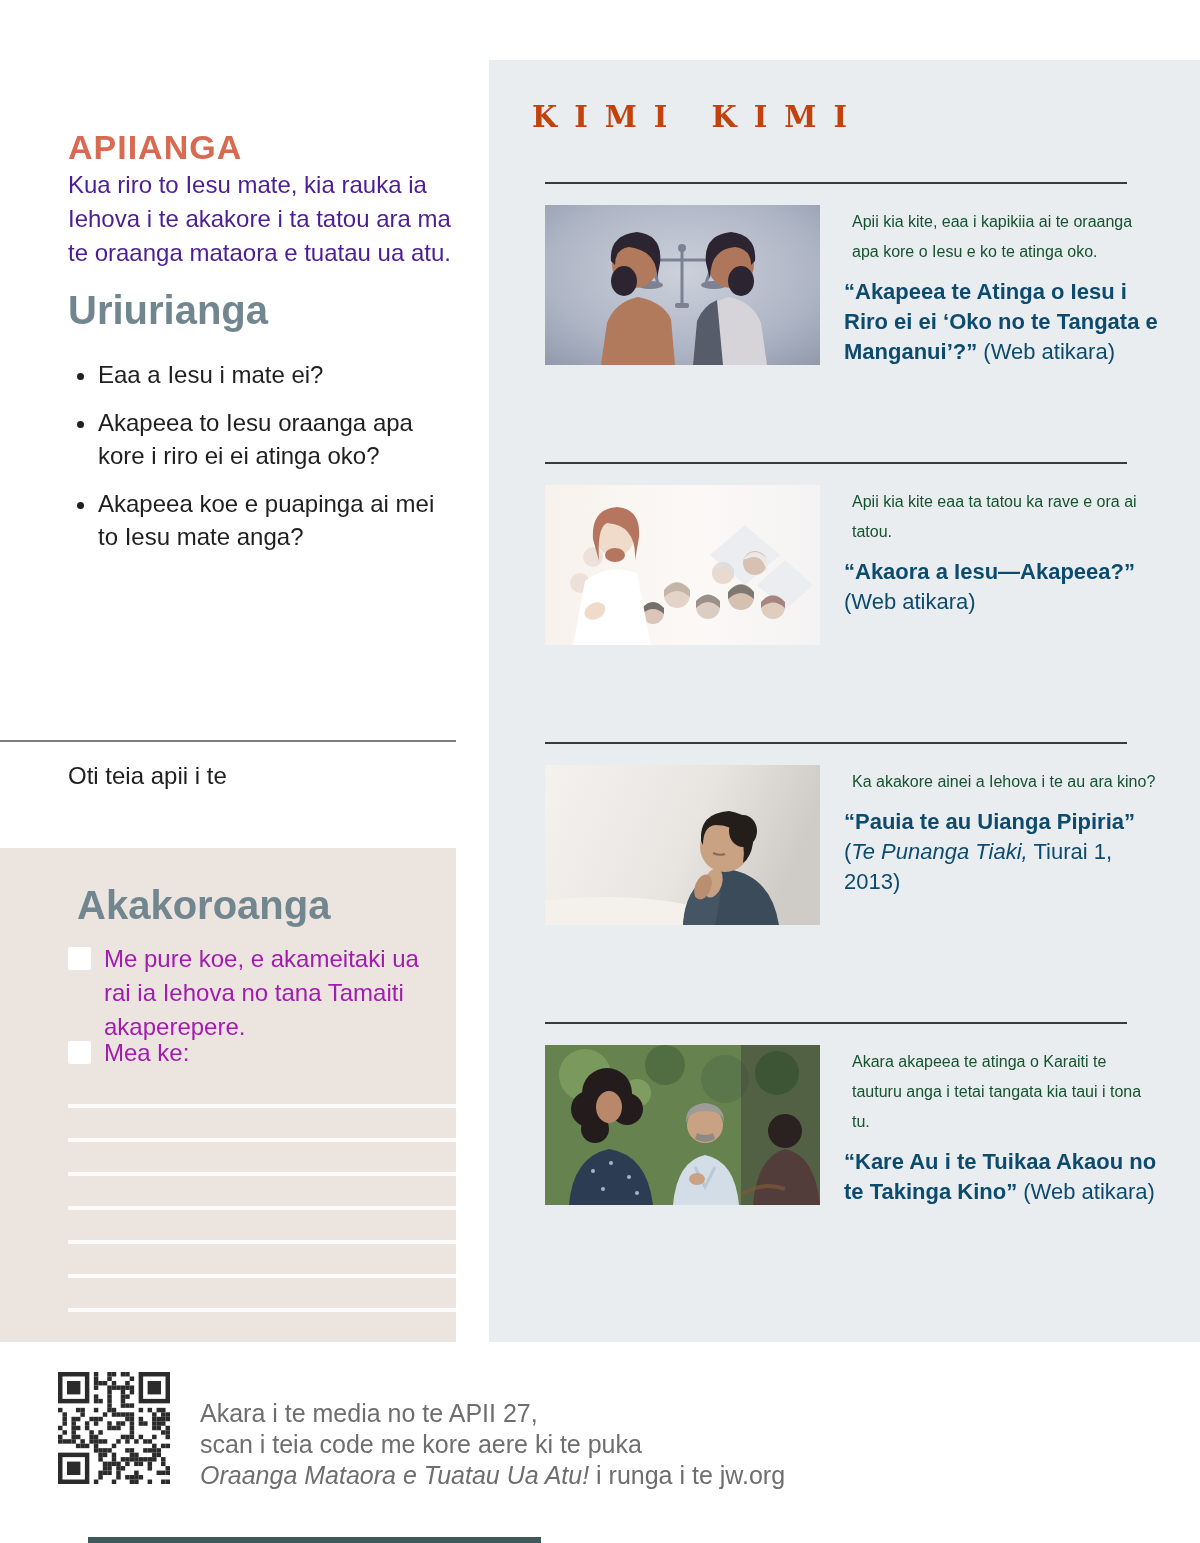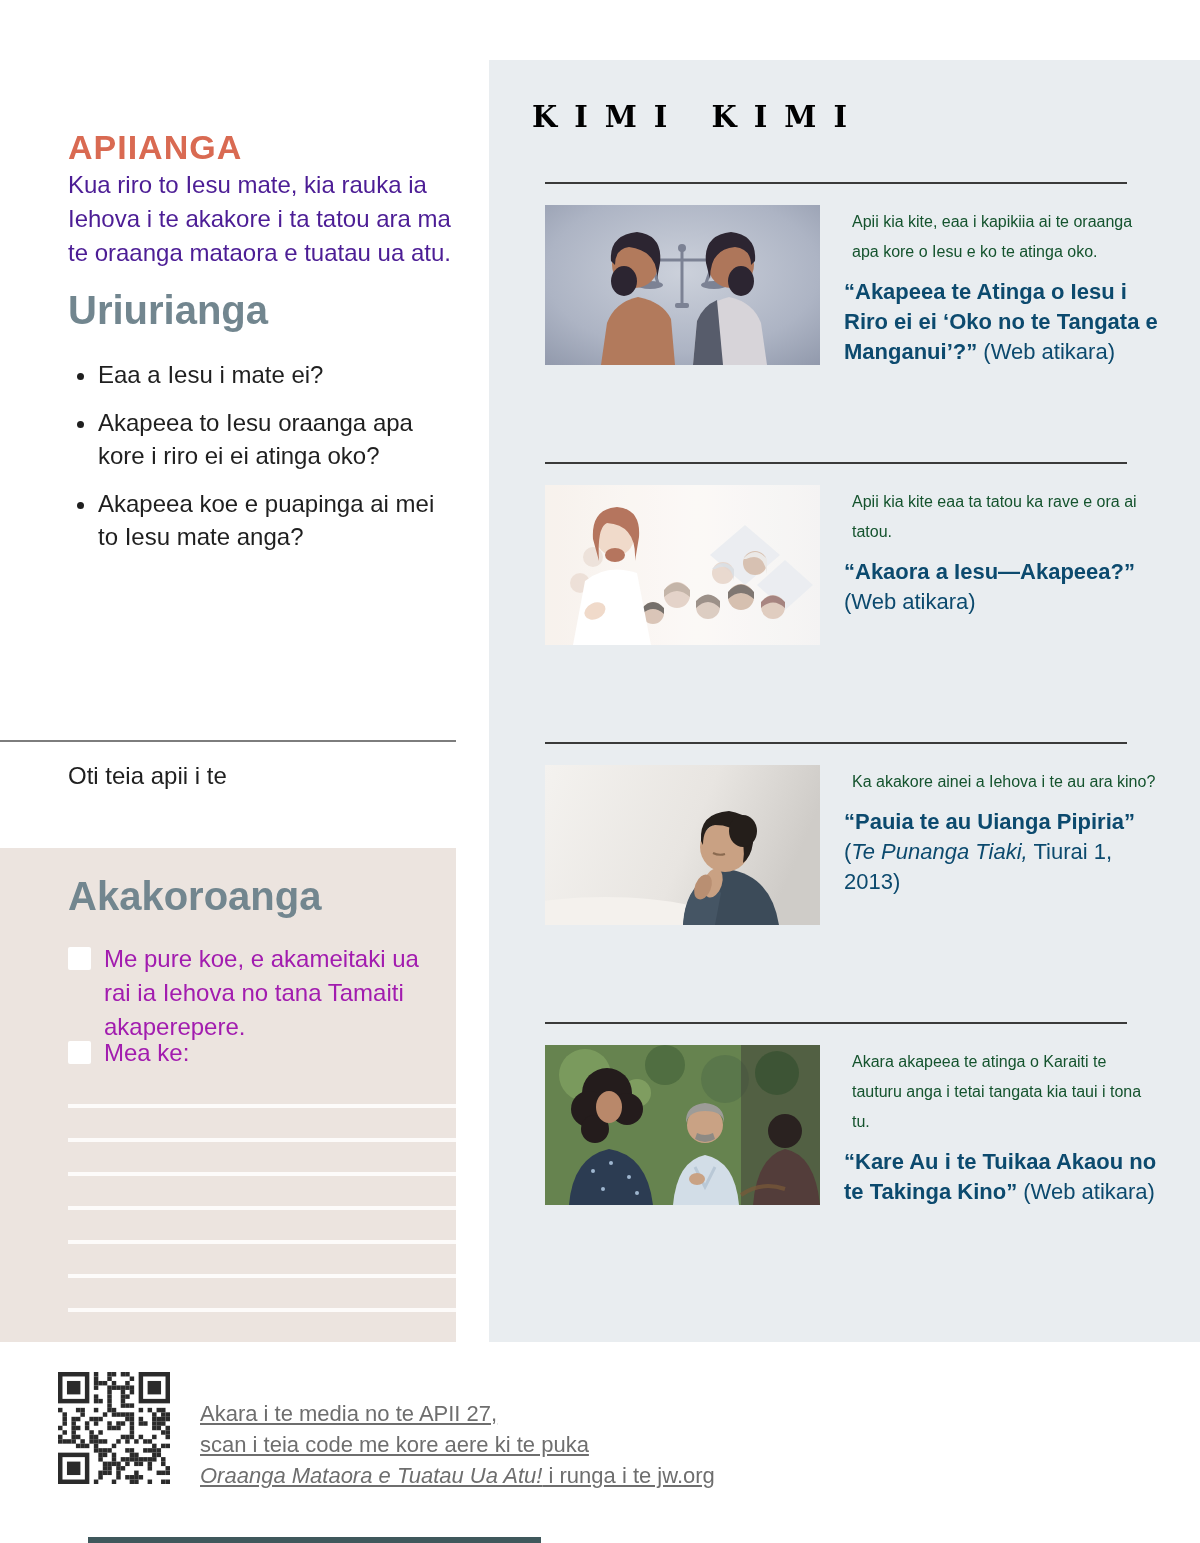--- a/index.html
+++ b/index.html
@@ -52,34 +52,34 @@
   .check-row{left:68px;display:flex;align-items:flex-start;}
   .check-row .checkbox{
     width:23px;height:23px;background:#ffffff;border-radius:2px;
     flex:0 0 23px;margin-top:5px;
   }
   .check-row p{margin:0 0 0 13px;width:330px;font-size:24px;line-height:34px;color:#a21caf;}
   .note-line{left:68px;width:388px;height:4px;background:#fdfbfa;}
 
   .qr-row{left:58px;top:1372px;display:flex;}
   .qr-code{width:112px;height:112px;}
-  .qr-text{margin:26px 10px 0 30px;font-size:22px;line-height:31px;color:#6e6e6e;text-decoration:underline;}
+  .qr-text{margin:26px 10px 0 30px;font-size:25px;line-height:31px;color:#6e6e6e;}
   .qr-text .it{font-style:italic;}
 
   .bottom-bar{left:88px;top:1537px;width:453px;height:6px;background:#3f585c;}
 
   
   .right-panel{
     left:489px;top:60px;width:711px;height:1282px;
     background:#e9edf0;
   }
   .kimi-title{
     left:43px;top:40px;
     font-family:"DejaVu Serif","Liberation Serif",serif;
-    font-size:29px;font-weight:bold;color:#000000;letter-spacing:17px;
+    font-size:29px;font-weight:bold;color:#c2410c;letter-spacing:17px;
   }
   .panel-rule{left:56px;width:582px;height:2px;background:#3a3a3a;}
   .kimi-section{left:56px;width:640px;display:flex;}
   .kimi-illustration{width:275px;height:160px;flex:0 0 275px;display:block;}
   .kimi-text{margin:-6px 0 0 24px;width:320px;}
   .kimi-text .lead{margin:8px;font-size:16px;line-height:30px;color:#14532d;}
   .kimi-text .ref{margin:10px 0 0 0;font-size:22px;line-height:30px;color:#0c4a6e;}
   .kimi-text .ttl{font-weight:bold;}
   .kimi-text .src{font-weight:normal;}
   .kimi-text .it{font-style:italic;}
@@ -96,21 +96,21 @@
   <ul class="abs question-list">
     <li>Eaa a Iesu i mate ei?</li>
     <li>Akapeea to Iesu oraanga apa kore i riro ei ei atinga oko?</li>
     <li>Akapeea koe e puapinga ai mei to Iesu mate anga?</li>
   </ul>
 
   <div class="abs left-rule"></div>
   <p class="abs oti-note" style="margin:0;">Oti teia apii i te</p>
 
   <div class="abs notes-box">
-    <h2 class="abs akakoroanga-title" style="margin:0;">Akakoroanga</h2>
+    <h2 class="abs akakoroanga-title" style="margin:9px;">Akakoroanga</h2>
 
     <div class="abs check-row" style="top:94px;">
       <span class="checkbox"></span>
       <p>Me pure koe, e akameitaki ua rai ia Iehova no tana Tamaiti akaperepere.</p>
     </div>
     <div class="abs check-row" style="top:188px;">
       <span class="checkbox"></span>
       <p>Mea ke:</p>
     </div>
 

